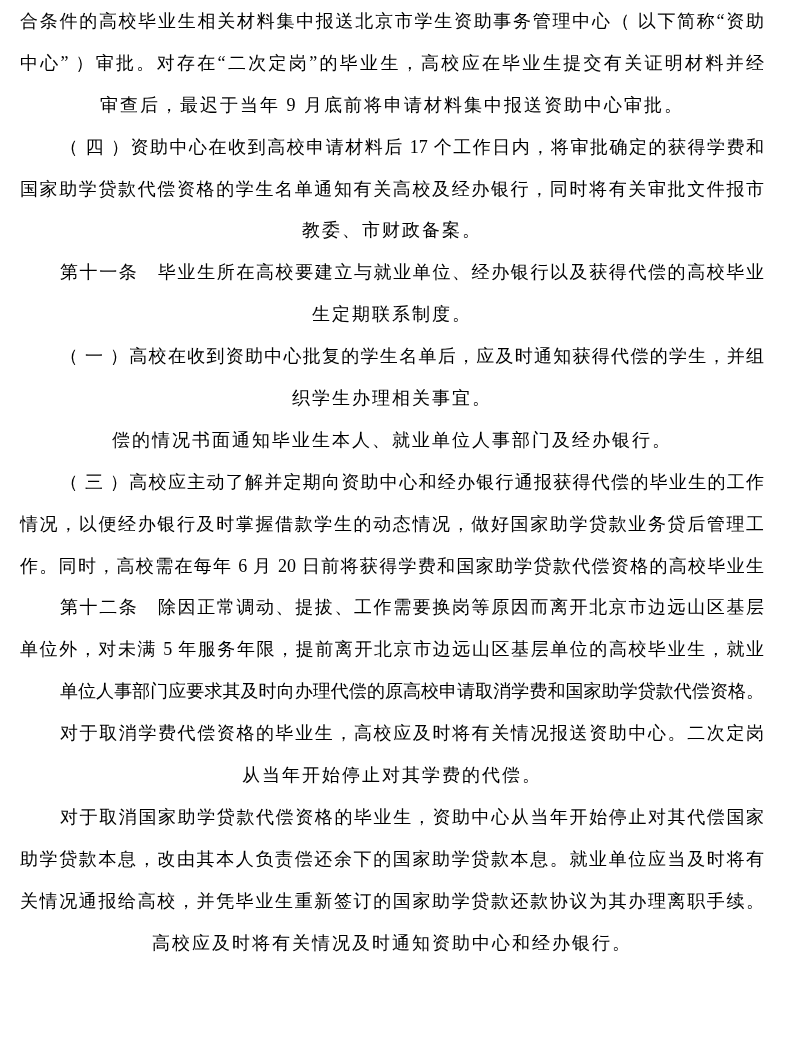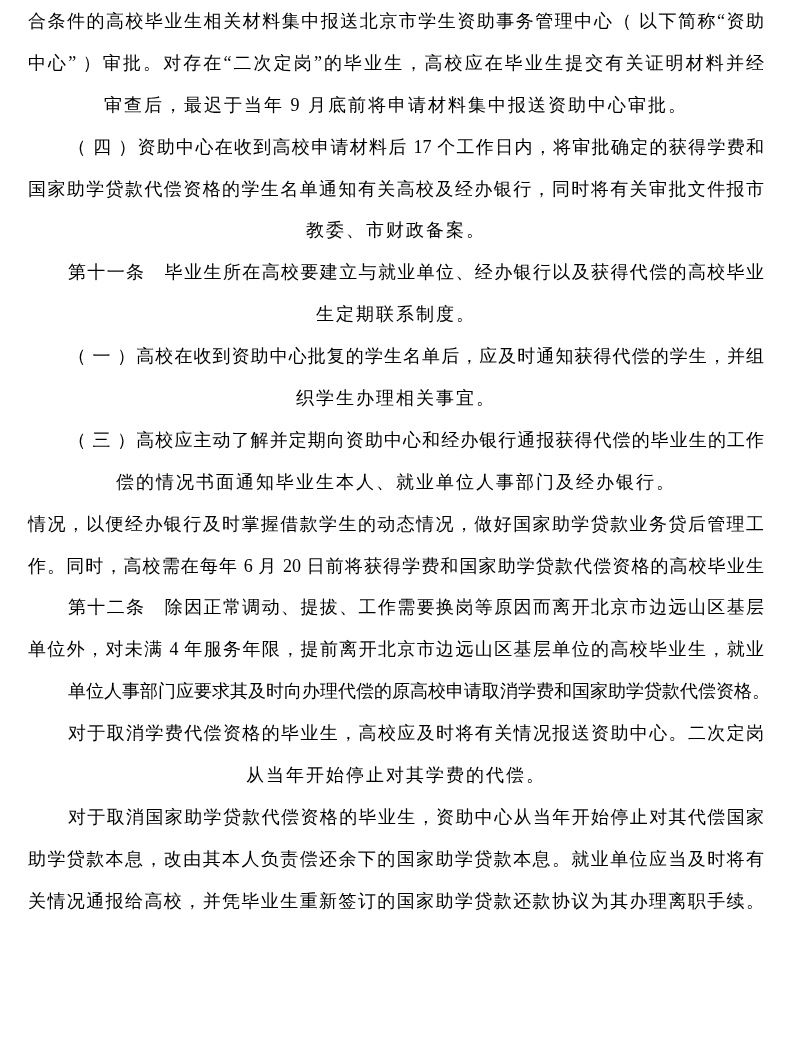--- a/index.html
+++ b/index.html
@@ -9,21 +9,21 @@
   }
   body {
     width: 800px;
     height: 1049px;
     overflow: hidden;
   }
   .page {
     box-sizing: border-box;
     width: 800px;
     height: 821px;
-    padding: 1px 36px 0 28px;
+    padding: 1px 36px 0 20px;
     background: #ffffff;
     color: #000000;
     font-family: "Liberation Serif", "DejaVu Serif", serif;
     font-size: 18px;
     font-weight: 500;
   }
   .line {
     height: 41.9px;
     line-height: 41.9px;
     white-space: nowrap;
@@ -52,25 +52,26 @@
   <div class="line fill">合条件的高校毕业生相关材料集中报送北京市学生资助事务管理中心（ 以下简称“资助</div>
   <div class="line fill">中心” ）审批。对存在“二次定岗”的毕业生，高校应在毕业生提交有关证明材料并经</div>
   <div class="line end">审查后，最迟于当年 9 月底前将申请材料集中报送资助中心审批。</div>
   <div class="line fill indent">（ 四 ）资助中心在收到高校申请材料后 17 个工作日内，将审批确定的获得学费和</div>
   <div class="line fill">国家助学贷款代偿资格的学生名单通知有关高校及经办银行，同时将有关审批文件报市</div>
   <div class="line end">教委、市财政备案。</div>
   <div class="line fill indent">第十一条　毕业生所在高校要建立与就业单位、经办银行以及获得代偿的高校毕业</div>
   <div class="line end">生定期联系制度。</div>
   <div class="line fill indent">（ 一 ）高校在收到资助中心批复的学生名单后，应及时通知获得代偿的学生，并组</div>
   <div class="line end">织学生办理相关事宜。</div>
+  <div class="line end">偿的情况书面通知毕业生本人、就业单位人事部门及经办银行。</div>
   <div class="line fill indent">（ 三 ）高校应主动了解并定期向资助中心和经办银行通报获得代偿的毕业生的工作</div>
-  <div class="line end">偿的情况书面通知毕业生本人、就业单位人事部门及经办银行。</div>
   <div class="line fill">情况，以便经办银行及时掌握借款学生的动态情况，做好国家助学贷款业务贷后管理工</div>
   <div class="line fill">作。同时，高校需在每年 6 月 20 日前将获得学费和国家助学贷款代偿资格的高校毕业生</div>
   <div class="line fill indent">第十二条　除因正常调动、提拔、工作需要换岗等原因而离开北京市边远山区基层</div>
-  <div class="line fill">单位外，对未满 4 年服务年限，提前离开北京市边远山区基层单位的高校毕业生，就业</div>
+  <div class="line fill">单位外，对未满 5 年服务年限，提前离开北京市边远山区基层单位的高校毕业生，就业</div>
   <div class="line fill indent">单位人事部门应要求其及时向办理代偿的原高校申请取消学费和国家助学贷款代偿资格。</div>
   <div class="line fill indent">对于取消学费代偿资格的毕业生，高校应及时将有关情况报送资助中心。二次定岗</div>
   <div class="line end">从当年开始停止对其学费的代偿。</div>
   <div class="line fill indent">对于取消国家助学贷款代偿资格的毕业生，资助中心从当年开始停止对其代偿国家</div>
   <div class="line fill">助学贷款本息，改由其本人负责偿还余下的国家助学贷款本息。就业单位应当及时将有</div>
   <div class="line fill">关情况通报给高校，并凭毕业生重新签订的国家助学贷款还款协议为其办理离职手续。</div>
+  <div class="line end">高校应及时将有关情况及时通知资助中心和经办银行。</div>
 </div>
 
 </body></html>

